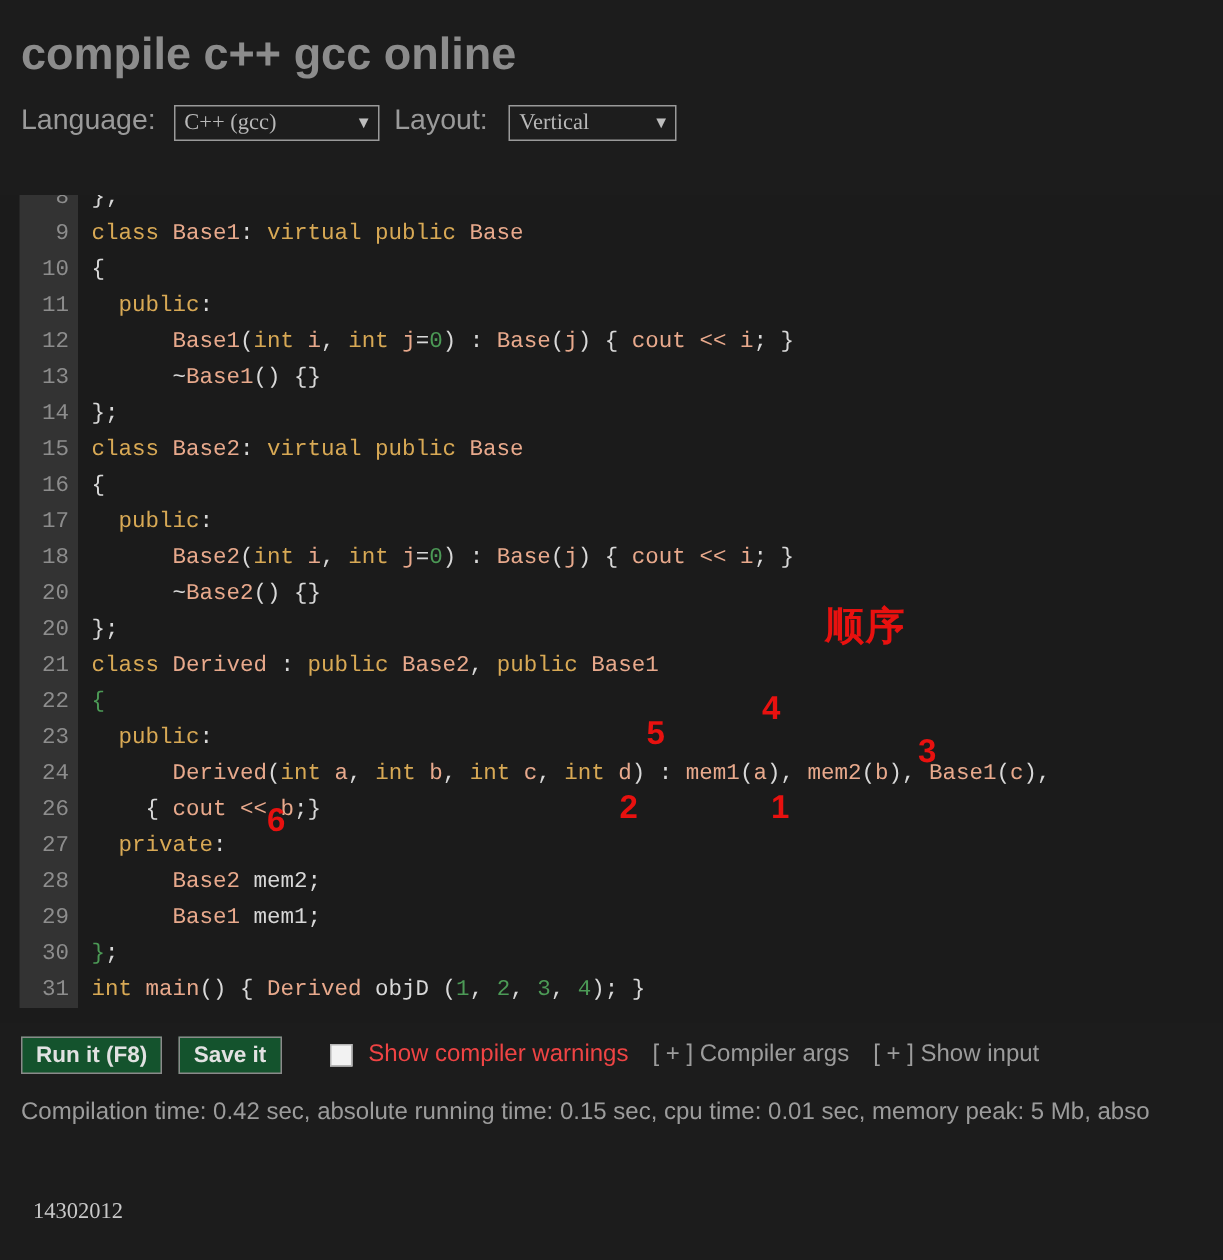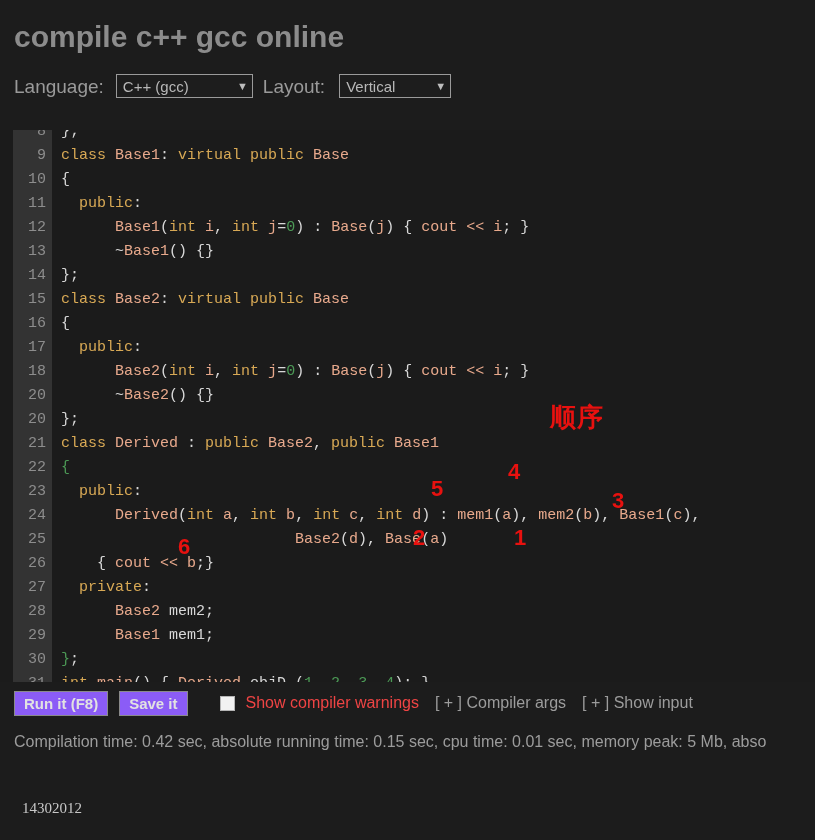--- a/index.html
+++ b/index.html
@@ -10,27 +10,27 @@
     font-family: "Liberation Sans", sans-serif;
   }
   #app { position: relative; width: 728px; height: 840px; background: #1c1c1c; }
 
   
   .header { padding: 20px 0 0 14px; }
   .page-title {
     font-size: 30px; font-weight: bold; color: #8c8c8c;
     letter-spacing: 0px; margin: 0 0 16px 0; line-height: 34px;
   }
-  .ctrl-row { display: flex; align-items: flex-end; gap: 10px; height: 28px; }
+  .ctrl-row { display: flex; align-items: flex-start; gap: 10px; height: 28px; }
   .ctrl-label { font-size: 19px; color: #9a9a9a; }
   .fake-select {
     display: inline-flex; align-items: center; justify-content: space-between;
     background: #1d1d1d; border: 1px solid #9a9a9a; color: #b8b8b8;
     font-size: 15px; height: 22px; padding: 0 4px 0 6px;
-    font-family: Liberation Sans, sans-serif;
+    font-family: Liberation Serif, serif;
   }
   .fake-select.lang { width: 125px; margin-left: 2px; }
   .fake-select.layout { width: 100px; margin-left: 4px; }
   .sel-caret { margin-left: 8px; font-size: 11px; color: #bdbdbd; line-height: 1; }
 
   
   .editor-wrap {
     position: absolute; left: 0; top: 130px; width: 815px; height: 552px;
     background: #1b1b1b; overflow: hidden;
   }
@@ -62,21 +62,21 @@
   }
   .ann-num { font-size: 22px; line-height: 22px; }
   .ann-cn  { font-size: 26px; line-height: 24px; letter-spacing: 1px; }
 
   
   .toolbar {
     position: absolute; left: 0; top: 682px; width: 815px; height: 42px;
     display: flex; align-items: center; padding-left: 14px; box-sizing: border-box;
   }
   .btn {
-    background: #8b5cf6; border: 1px solid #8a8a8a; color: #e2e2e2;
+    background: #14532d; border: 1px solid #8a8a8a; color: #e2e2e2;
     font-size: 15px; font-weight: bold; padding: 3px 9px;
     font-family: "Liberation Sans", sans-serif; cursor: pointer;
   }
   .btn + .btn { margin-left: 11px; }
   .chk-box {
     width: 13px; height: 13px; background: #f2f2f2; border: 1px solid #b5b5b5;
     display: inline-block; margin-left: 32px; margin-right: 11px;
   }
   .tb-text { font-size: 16px; color: #ef4444; }
   .tb-link { font-size: 16px; color: #9c9c9c; margin-left: 16px; cursor: pointer; }
@@ -179,24 +179,20 @@
         </div>
         <div class="code-line">
           <div class="gutter">23</div>
           <div class="code"><span class="punct">  </span><span class="kw">public</span><span class="punct">:</span></div>
         </div>
         <div class="code-line">
           <div class="gutter">24</div>
           <div class="code"><span class="punct">      </span><span class="id">Derived</span><span class="punct">(</span><span class="kw">int </span><span class="id">a</span><span class="punct">, </span><span class="kw">int </span><span class="id">b</span><span class="punct">, </span><span class="kw">int </span><span class="id">c</span><span class="punct">, </span><span class="kw">int </span><span class="id">d</span><span class="punct">) : </span><span class="id">mem1</span><span class="punct">(</span><span class="id">a</span><span class="punct">), </span><span class="id">mem2</span><span class="punct">(</span><span class="id">b</span><span class="punct">), </span><span class="id">Base1</span><span class="punct">(</span><span class="id">c</span><span class="punct">),</span></div>
         </div>
         <div class="code-line">
-          <div class="gutter">25</div>
-          <div class="code"><span class="punct">                          </span><span class="id">Base2</span><span class="punct">(</span><span class="id">d</span><span class="punct">), </span><span class="id">Base</span><span class="punct">(</span><span class="id">a</span><span class="punct">)</span></div>
-        </div>
-        <div class="code-line">
           <div class="gutter">26</div>
           <div class="code"><span class="punct">    { </span><span class="id">cout</span><span class="op"> &lt;&lt; </span><span class="id">b</span><span class="punct">;}</span></div>
         </div>
         <div class="code-line">
           <div class="gutter">27</div>
           <div class="code"><span class="punct">  </span><span class="kw">private</span><span class="punct">:</span></div>
         </div>
         <div class="code-line">
           <div class="gutter">28</div>
           <div class="code"><span class="punct">      </span><span class="id">Base2</span><span class="punct"> mem2</span><span class="punct">;</span></div>

